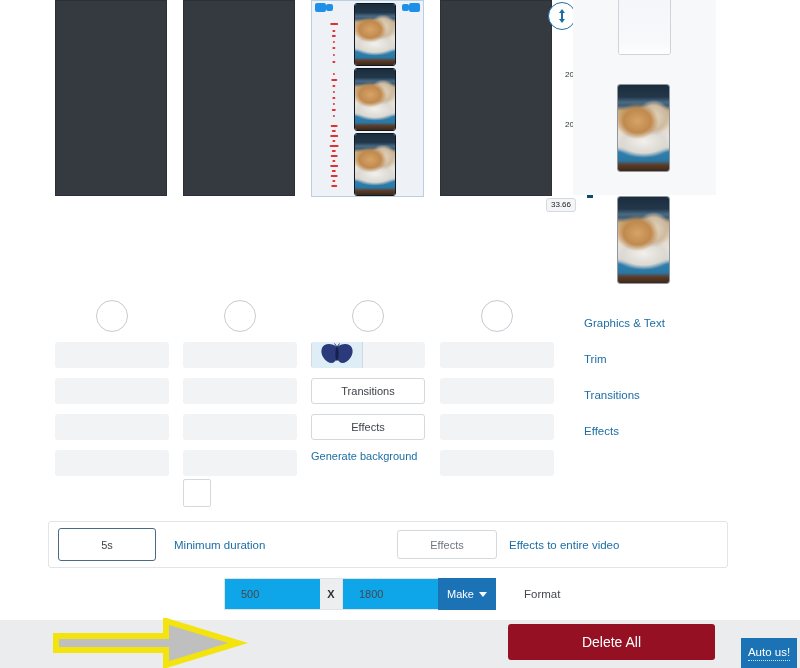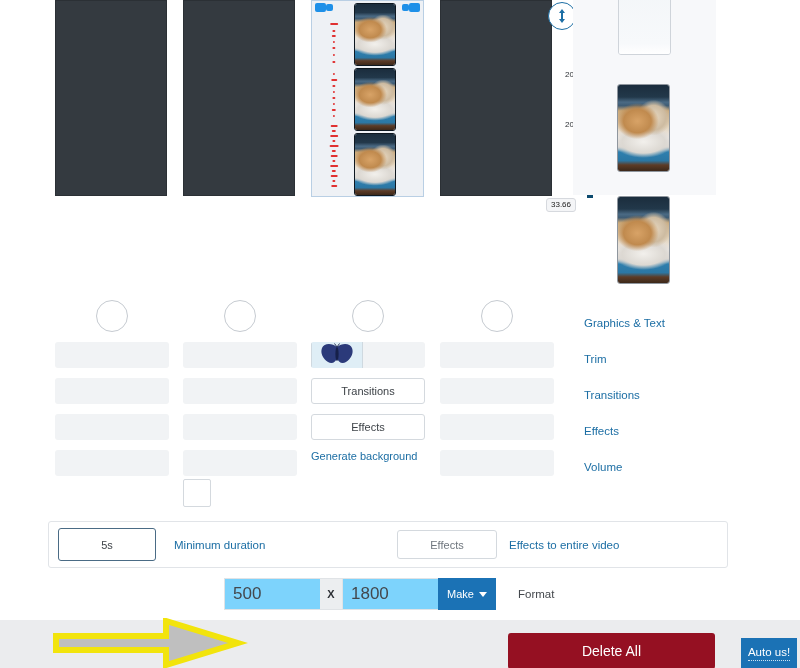--- a/index.html
+++ b/index.html
@@ -306,26 +306,26 @@
   
   .fmt-row {
     position: absolute;
     left: 224px; top: 578px;
     height: 32px;
     display: flex;
     align-items: stretch;
   }
   .fmt-input {
     width: 96px;
-    background: #7dd3fc;
+    background: #0ea5e9;
     border: 1px solid #e0e3e6;
     border-right: none;
     display: flex; align-items: center;
-    padding-left: 8px;
-    font-size: 17px; color: #44484d;
+    padding-left: 16px;
+    font-size: 11px; color: #44484d;
   }
   .fmt-x {
     width: 22px;
     background: #eceef0;
     border-top: 1px solid #e0e3e6;
     border-bottom: 1px solid #e0e3e6;
     display: flex; align-items: center; justify-content: center;
     font-size: 11px; font-weight: bold; color: #2c3035;
   }
   .fmt-auto {
@@ -336,21 +336,21 @@
     gap: 5px;
     font-size: 11px;
   }
   .caret {
     width: 0; height: 0;
     border-left: 4px solid transparent;
     border-right: 4px solid transparent;
     border-top: 5px solid #ffffff;
   }
   .fmt-text {
-    margin-left: 22px;
+    margin-left: 28px;
     display: flex; align-items: center;
     font-size: 11.5px; color: #44484d;
   }
 
   
   .action-bar {
     position: absolute;
     left: 0; bottom: 0;
     width: 800px; height: 48px;
     background: #ebecee;
@@ -361,21 +361,21 @@
     width: 434px; height: 36px;
     background: #4a7022;
     border: 1px solid #3e5e1c;
     border-radius: 3px;
     color: #ffffff;
     font-size: 14px;
     display: flex; align-items: center; justify-content: center;
   }
   .btn-delete {
     position: absolute;
-    left: 508px; top: 13px;
+    left: 508px; top: 4px;
     width: 207px; height: 36px;
     background: #951022;
     border-radius: 3px;
     color: #ffffff;
     font-size: 14px;
     display: flex; align-items: center; justify-content: center;
   }
   .btn-write {
     position: absolute;
     left: 741px; top: 638px;
@@ -547,21 +547,20 @@
     </div>
 
     <div class="small-square"></div>
   </div>
 
   <div class="rmenu">
     <div class="rmenu-item">Graphics &amp; Text</div>
     <div class="rmenu-item">Trim</div>
     <div class="rmenu-item">Transitions</div>
     <div class="rmenu-item">Effects</div>
-    <div class="rmenu-item">Volume</div>
   </div>
 
   <div class="dur-bar">
     <div class="dur-input">5s</div>
     <div class="dur-label">Minimum duration</div>
     <div class="eff-btn">Effects</div>
     <div class="eff-label">Effects to entire video</div>
   </div>
 
   <div class="fmt-row">

